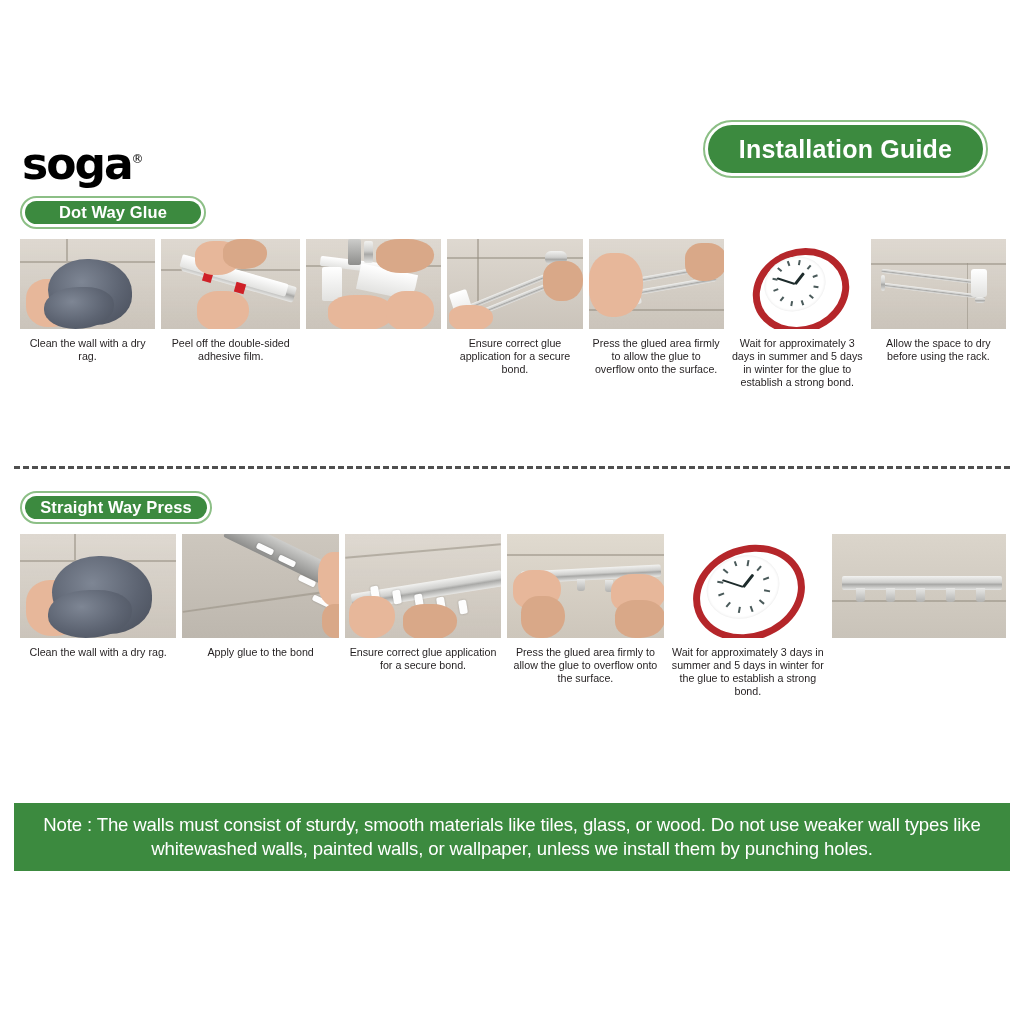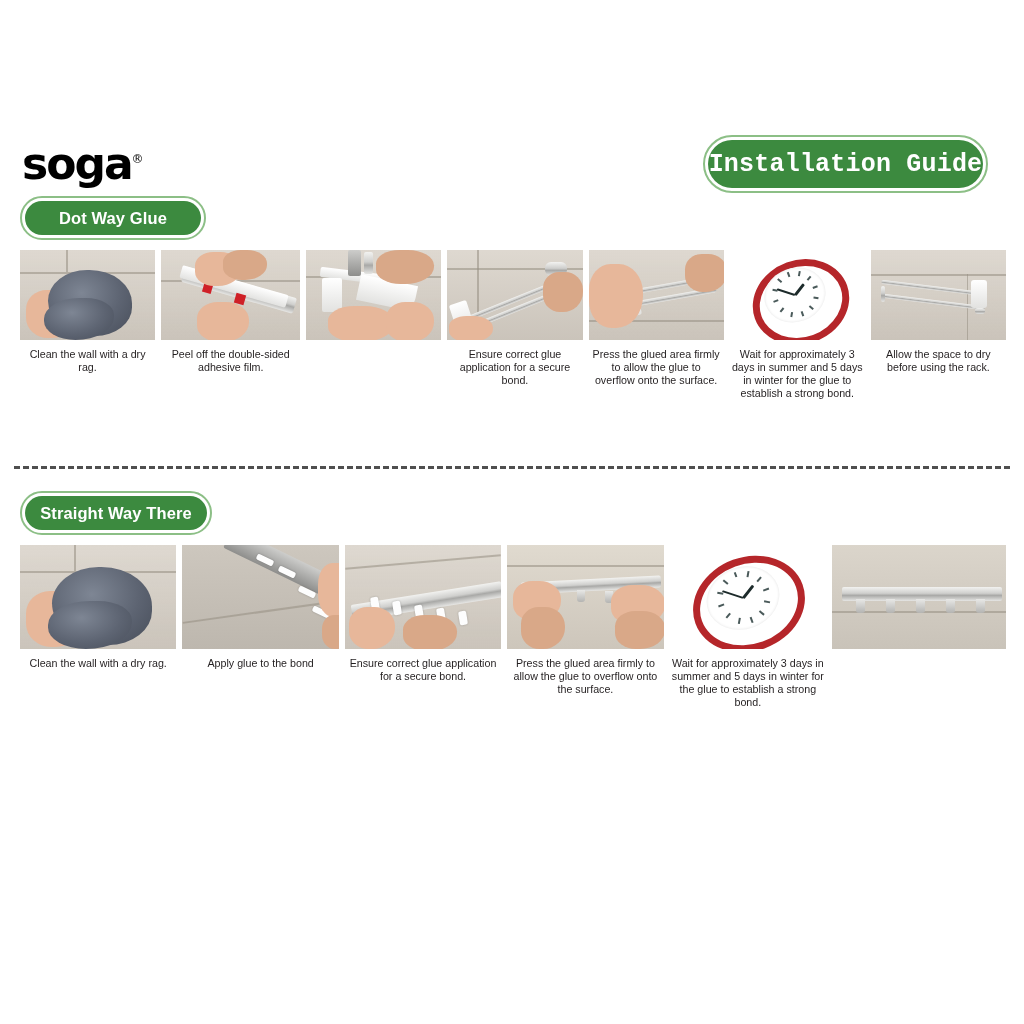--- a/index.html
+++ b/index.html
@@ -67,38 +67,37 @@
     white-space: nowrap;
     box-sizing: border-box;
     display: flex;
     align-items: center;
     justify-content: center;
   }
 
   .guide-badge {
     position: absolute;
     right: 36px;
-    top: 135px;
+    top: 120px;
     width: 285px;
     height: 58px;
-    font-family: Liberation Mono, monospace;
   }
   .guide-badge .pill { width: 100%; height: 100%; }
   .guide-badge .pill-inner {
     width: 100%; height: 100%;
     font-size: 25px;
     letter-spacing: .2px;
   }
 
   
   .section { position: absolute; left: 0; right: 0; }
   .section-dot { top: 196px; }
   .section-straight { top: 491px; }
 
-  .sec-badge { margin-left: 20px; width: 186px; height: 44px; }
+  .sec-badge { margin-left: 20px; width: 186px; height: 33px; }
   .sec-badge .pill { width: 100%; height: 100%; }
   .sec-badge .pill-inner {
     width: 100%; height: 100%;
     font-size: 16.5px;
     letter-spacing: .1px;
   }
   .sec-badge.wide { width: 192px; }
 
   .sec-note {
     margin: 12px 0 0 26px;
@@ -401,21 +400,21 @@
 
     </div>
   </div>
 
   <div class="divider"></div>
 
   <div class="section section-straight">
 
     <div class="sec-badge wide">
       <div class="pill">
-        <div class="pill-inner">Straight Way There</div>
+        <div class="pill-inner">Straight Way Press</div>
       </div>
     </div>
 
 
     <div class="steps">
 
       <div class="step" style="width:160px">
         <div class="thumb" style="height:104px">
           <div class="scene">
             <div class="tilewall"></div>
@@ -520,14 +519,17 @@
             <div class="hook" style="left:114px;top:54px;width:9px;height:14px"></div>
             <div class="hook" style="left:144px;top:54px;width:9px;height:14px"></div>
           </div>
         </div>
         <div class="cap"></div>
       </div>
 
     </div>
   </div>
 
+  <div class="notebar">
+    <p>Note : The walls must consist of sturdy, smooth materials like tiles, glass, or wood. Do not use weaker wall types like whitewashed walls, painted walls, or wallpaper, unless we install them by punching holes.</p>
+  </div>
 
 </div>
 
 </body></html>

